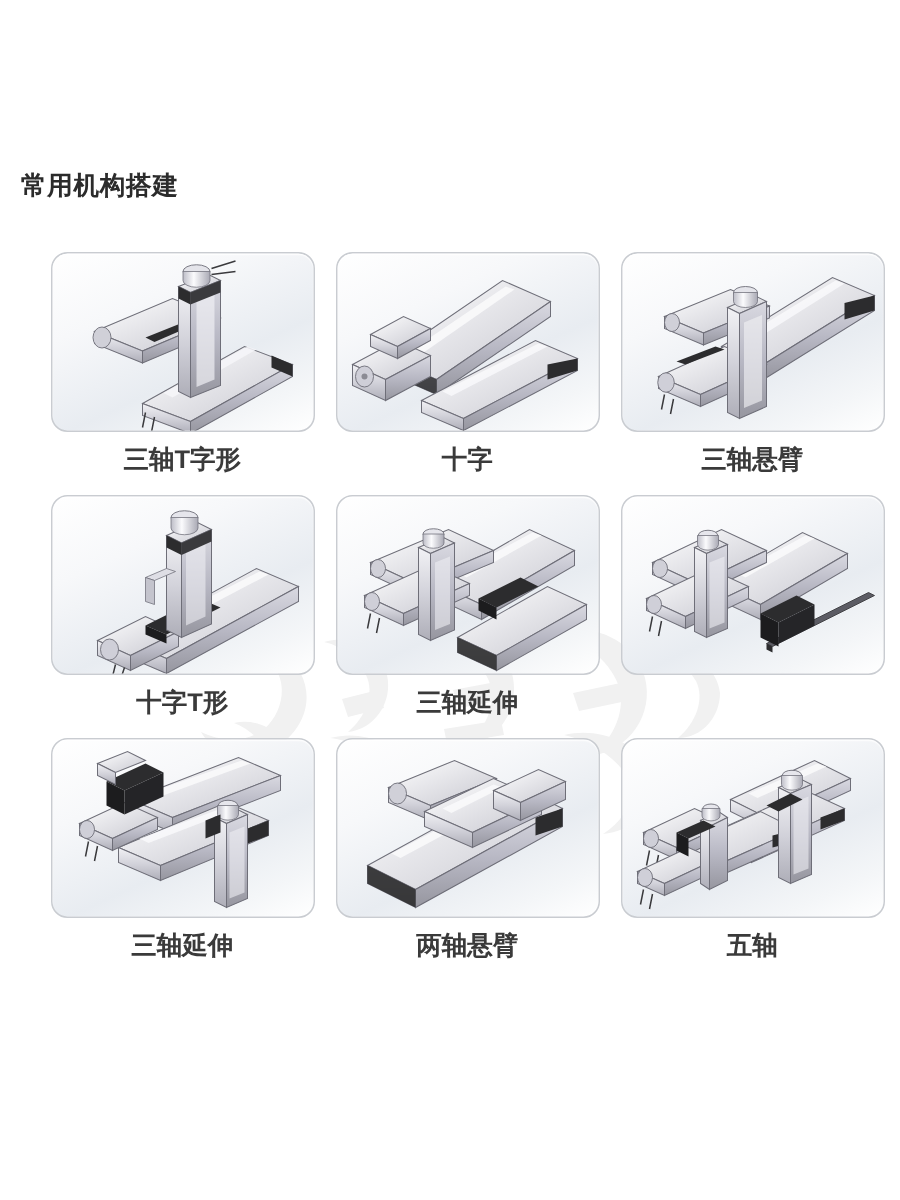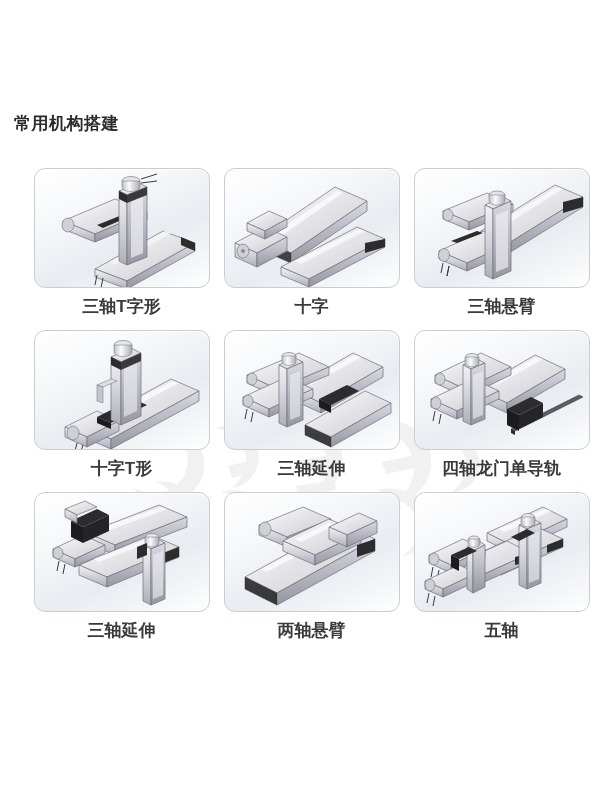--- a/index.html
+++ b/index.html
@@ -397,21 +397,20 @@
         <g>
           <path d="M96,98 L164,64 L168,66 L100,100 Z" fill="#5c5c64" stroke="#3a3a3d" stroke-width="0.6"></path>
           <path d="M96,98 L100,100 L100,104 L96,102 Z" fill="#2c2c2e"></path>
         </g>
 
         <path d="M92,78 L116,66 L128,72 L104,84 Z" fill="#2c2c2e"></path>
         <path d="M92,78 L104,84 L104,100 L92,94 Z" fill="#1c1c1e"></path>
         <path d="M104,84 L128,72 L128,86 L104,98 Z" fill="#252528"></path>
       </svg>
     </div>
-    <div class="caption">四轴龙门单导轨</div>
   </div>
 
   <div class="cell">
     <div class="card">
       <svg viewBox="0 0 176 120" aria-hidden="true">
 
         <g>
           <path d="M52,40 L124,12 L152,24 L80,52 Z" fill="url(#gTop)" stroke="#6e6e78" stroke-width="0.7"></path>
           <path d="M52,40 L80,52 L80,62 L52,50 Z" fill="url(#gSideL)" stroke="#6e6e78" stroke-width="0.7"></path>
           <path d="M80,52 L152,24 L152,34 L80,62 Z" fill="url(#gSideR)" stroke="#6e6e78" stroke-width="0.7"></path>

